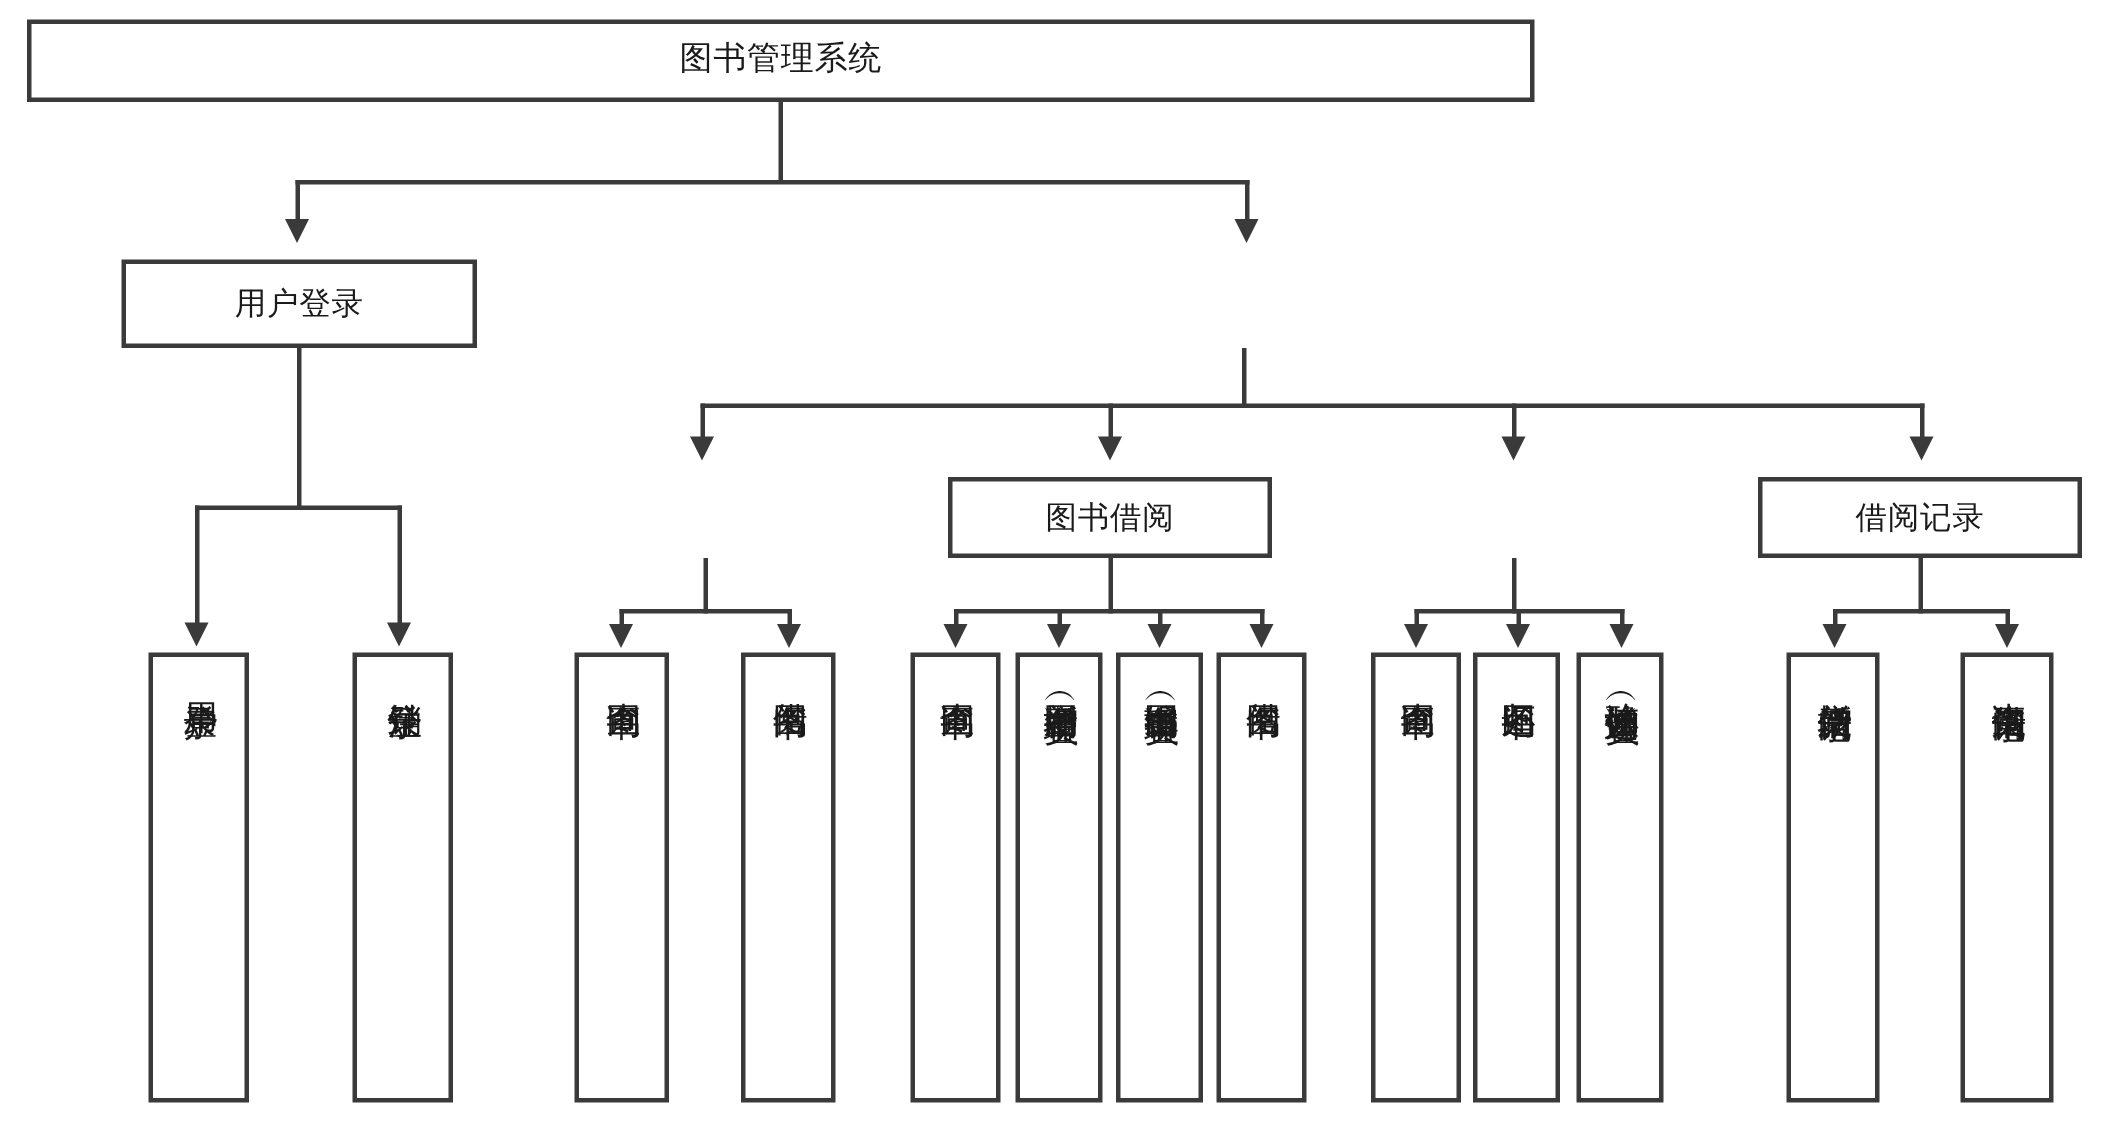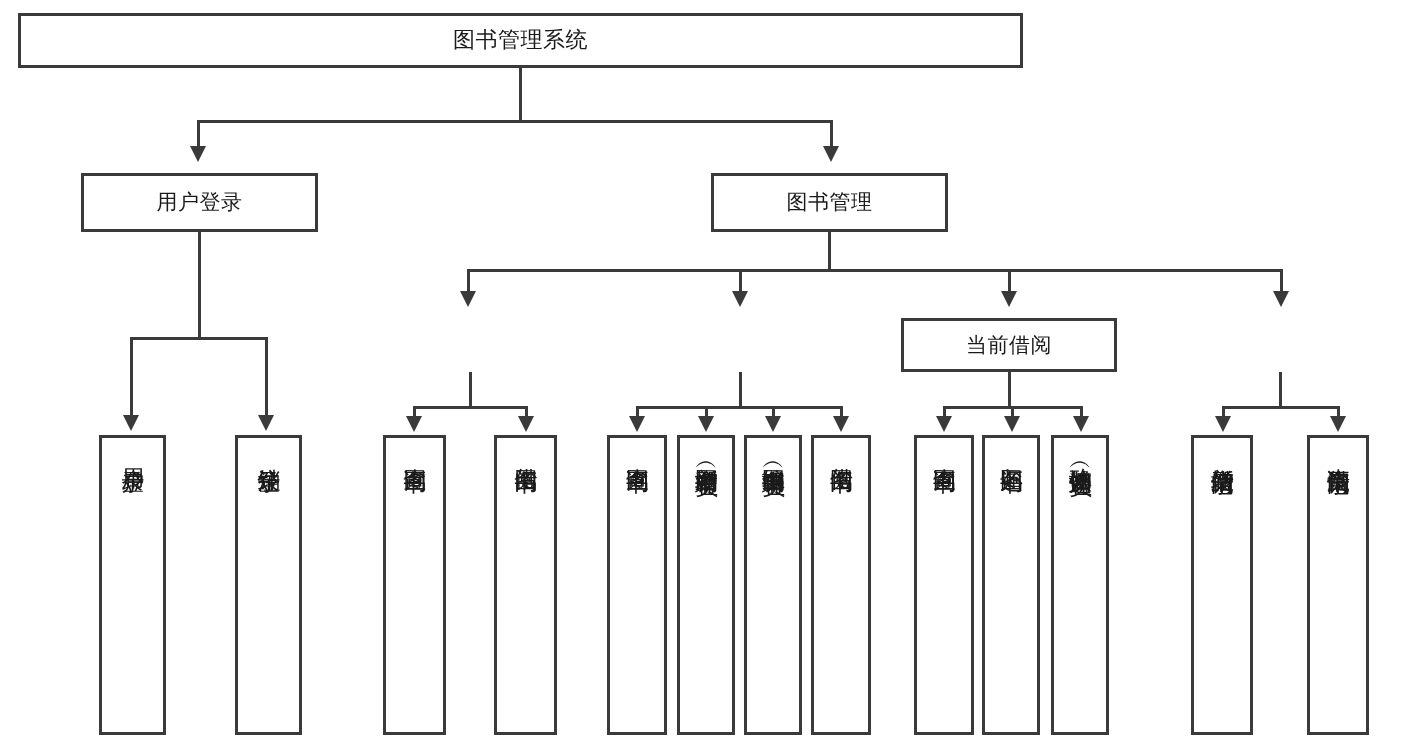--- a/index.html
+++ b/index.html
@@ -91,45 +91,45 @@
 
   <div class="edge h" style="left:197px; top:120px; width:636px;"></div>
 
   <div class="edge v" style="left:197px; top:120px; height:28px;"></div>
   <div class="arrow" style="left:190px; top:146px;"></div>
   <div class="edge v" style="left:830px; top:120px; height:28px;"></div>
   <div class="arrow" style="left:823px; top:146px;"></div>
 
   <div class="node horiz" style="left:81px; top:173px; width:237px; height:59px;">
     <span class="label">用户登录</span>
-  </div>
-  <div class="node horiz" style="left:711px; top:173px; width:237px; height:59px;">
-    <span class="label">图书管理</span>
   </div>
 
   <div class="edge v" style="left:198px; top:232px; height:108px;"></div>
   <div class="edge h" style="left:130px; top:337px; width:138px;"></div>
   <div class="edge v" style="left:130px; top:337px; height:80px;"></div>
   <div class="arrow" style="left:123px; top:415px;"></div>
   <div class="edge v" style="left:265px; top:337px; height:80px;"></div>
   <div class="arrow" style="left:258px; top:415px;"></div>
 
   <div class="edge v" style="left:828px; top:232px; height:40px;"></div>
   <div class="edge h" style="left:467px; top:269px; width:816px;"></div>
   <div class="edge v" style="left:467px; top:269px; height:24px;"></div>
   <div class="arrow" style="left:460px; top:291px;"></div>
   <div class="edge v" style="left:739px; top:269px; height:24px;"></div>
   <div class="arrow" style="left:732px; top:291px;"></div>
   <div class="edge v" style="left:1008px; top:269px; height:24px;"></div>
   <div class="arrow" style="left:1001px; top:291px;"></div>
   <div class="edge v" style="left:1280px; top:269px; height:24px;"></div>
   <div class="arrow" style="left:1273px; top:291px;"></div>
 
-  <div class="node horiz" style="left:901px; top:318px; width:216px; height:54px;">
-    <span class="label">当前借阅</span>
+  <div class="node horiz" style="left:632px; top:318px; width:216px; height:54px;">
+    <span class="label">图书借阅</span>
+  </div>
+  <div class="node horiz" style="left:1172px; top:318px; width:216px; height:54px;">
+    <span class="label">借阅记录</span>
   </div>
 
   <div class="edge v" style="left:469px; top:372px; height:37px;"></div>
   <div class="edge h" style="left:413px; top:406px; width:115px;"></div>
   <div class="edge v" style="left:413px; top:406px; height:12px;"></div>
   <div class="arrow" style="left:406px; top:416px;"></div>
   <div class="edge v" style="left:525px; top:406px; height:12px;"></div>
   <div class="arrow" style="left:518px; top:416px;"></div>
 
   <div class="edge v" style="left:739px; top:372px; height:37px;"></div>

